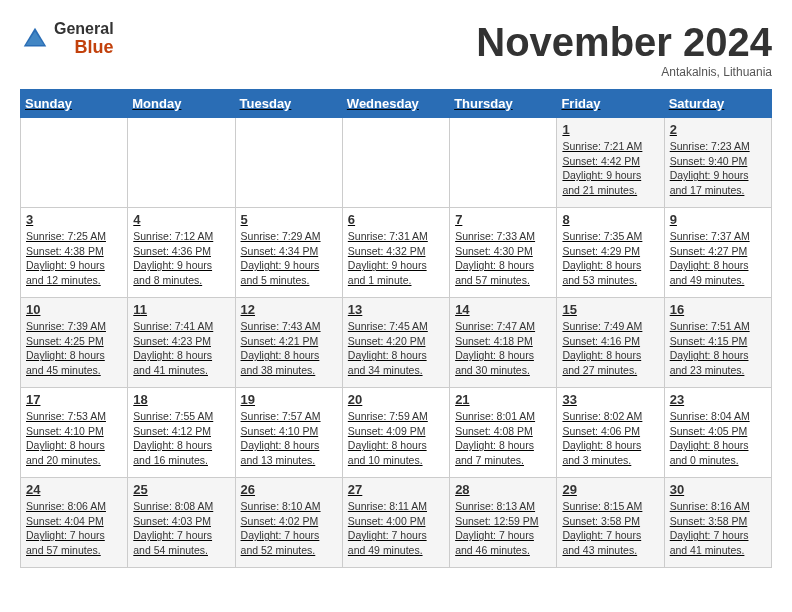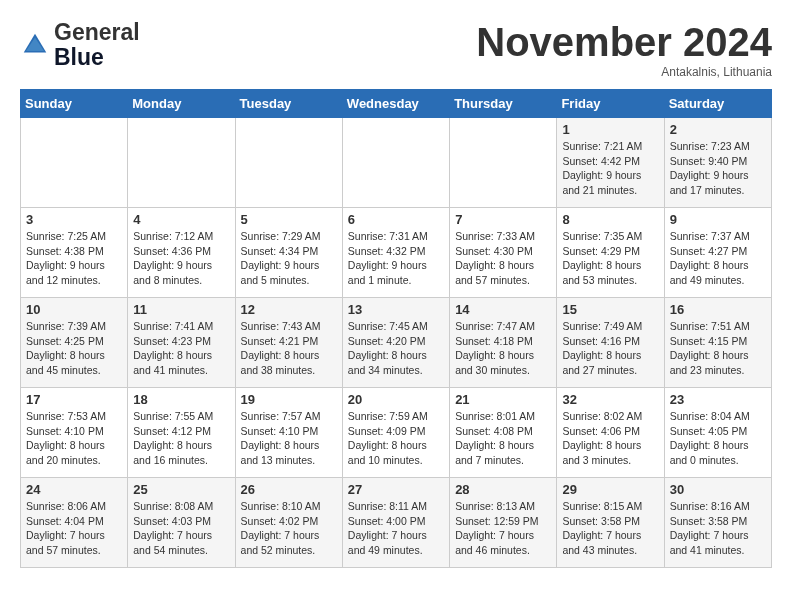--- a/index.html
+++ b/index.html
@@ -19,28 +19,29 @@
     .logo {
       display: flex;
       align-items: center;
     }
     .logo-text {
       display: flex;
       flex-direction: column;
       line-height: 1.1;
     }
     .logo-general {
-      font-size: 23px;
+      font-size: 16px;
       font-weight: bold;
       color: #333;
     }
     .logo-blue {
-      font-size: 23px;
+      font-size: 18px;
       font-weight: bold;
-      color: #0f172a;
+      color: #c2410c;
+      text-align: right;
     }
     .logo-icon {
       width: 30px;
       height: 30px;
       margin-right: 4px;
     }
     .title-area {
       text-align: right;
     }
     .month-title {
@@ -49,20 +50,21 @@
       color: #333;
     }
     .location {
       font-size: 12px;
       color: #555;
     }
     table {
       width: 100%;
       border-collapse: collapse;
       table-layout: fixed;
+      text-decoration: underline;
     }
     thead tr th {
       background-color: #2a6db5;
       color: #fff;
       font-size: 13px;
       padding: 6px 4px;
       text-align: left;
       border: 1px solid #2a6db5;
     }
     tbody tr td {
@@ -256,21 +258,21 @@
         <div class="day-info">Sunset: 4:09 PM</div>
         <div class="day-info">Daylight: 8 hours and 10 minutes.</div>
       </td>
         <td>
         <div class="day-num">21</div>
         <div class="day-info">Sunrise: 8:01 AM</div>
         <div class="day-info">Sunset: 4:08 PM</div>
         <div class="day-info">Daylight: 8 hours and 7 minutes.</div>
       </td>
         <td>
-        <div class="day-num">32</div>
+        <div class="day-num">33</div>
         <div class="day-info">Sunrise: 8:02 AM</div>
         <div class="day-info">Sunset: 4:06 PM</div>
         <div class="day-info">Daylight: 8 hours and 3 minutes.</div>
       </td>
         <td>
         <div class="day-num">23</div>
         <div class="day-info">Sunrise: 8:04 AM</div>
         <div class="day-info">Sunset: 4:05 PM</div>
         <div class="day-info">Daylight: 8 hours and 0 minutes.</div>
       </td>

